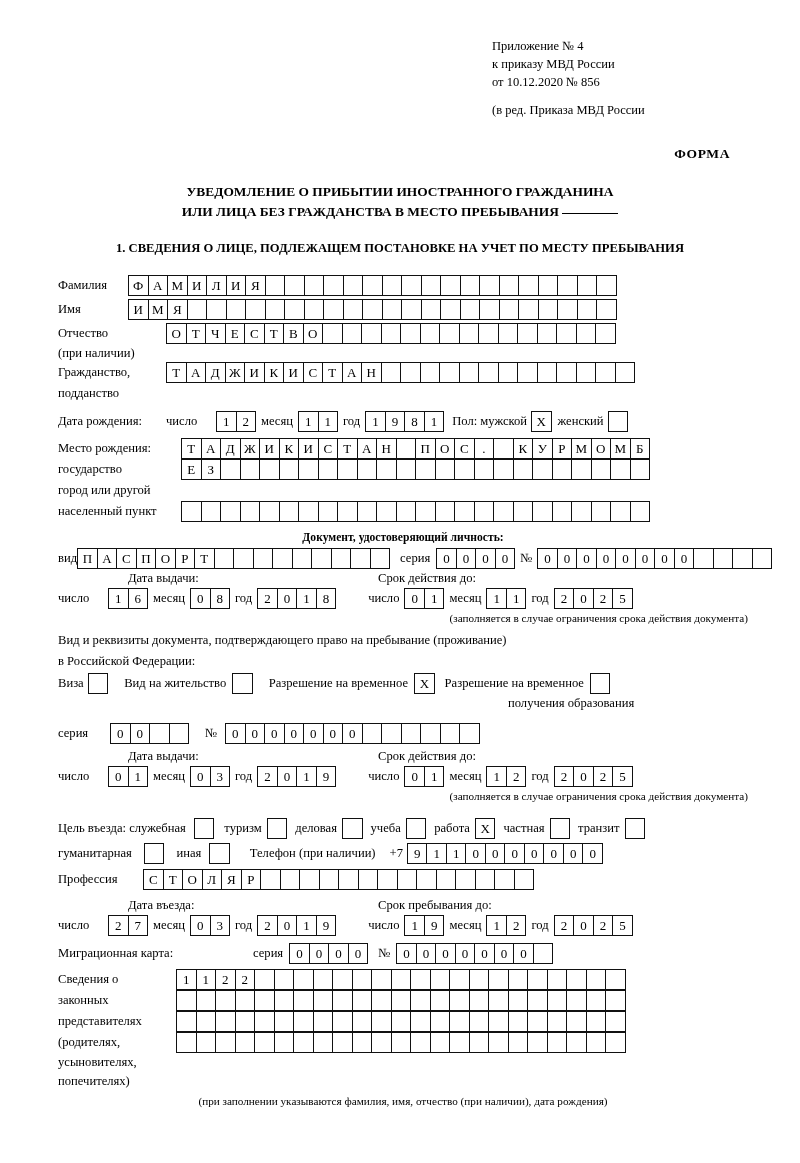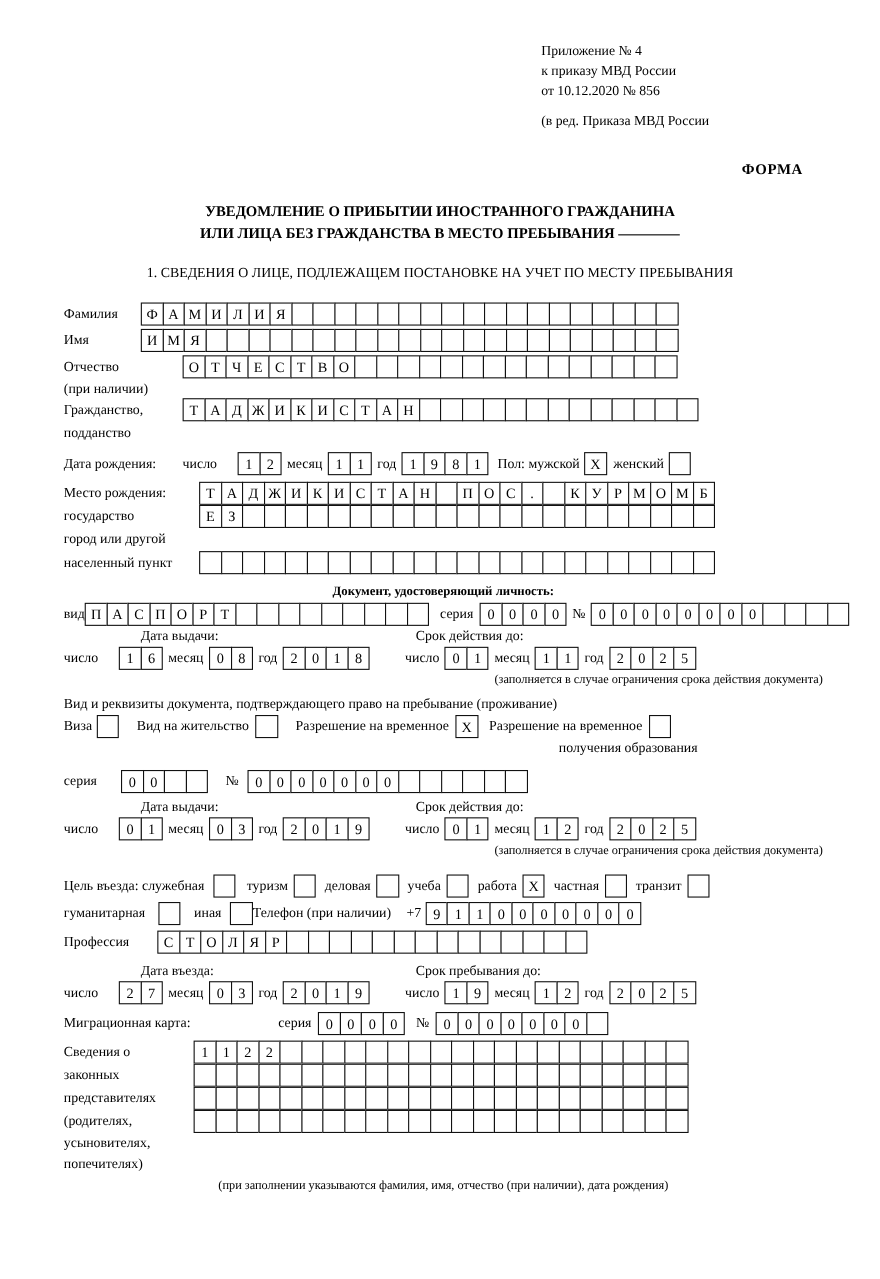--- a/index.html
+++ b/index.html
@@ -57,21 +57,21 @@
     border-bottom: 1px solid #000;
     vertical-align: 2px;
   }
   .sect1 {
     position: absolute;
     top: 241px;
     left: 0;
     width: 800px;
     text-align: center;
     font-size: 12.6px;
-    font-weight: normal;
+    font-weight: bold;
   }
 
   
   .body {
     position: absolute;
     top: 275px;
     left: 58px;
     width: 690px;
     font-size: 12.6px;
   }
@@ -469,20 +469,23 @@
           <div class="bx">2</div>
           <div class="bx">5</div>
         </div>
     </div>
     <div class="row" style="min-height:18px;justify-content:flex-end">
       <div class="note">(заполняется в случае ограничения срока действия документа)</div>
     </div>
 
     <div class="row" style="min-height:20px;margin-top:3px">
       <div class="lbl">Вид и реквизиты документа, подтверждающего право на пребывание (проживание)</div>
+    </div>
+    <div class="row" style="min-height:23px">
+      <div class="lbl">в Российской Федерации:</div>
     </div>
 
     <div class="row">
       <div class="lbl">Виза</div>
       <span class="chk" style="margin-left:4px"></span>
       <div class="lbl" style="margin-left:16px">Вид на жительство</div>
       <span class="chk" style="margin-left:6px"></span>
       <div class="lbl" style="margin-left:16px">Разрешение на временное</div>
       <span class="chk" style="margin-left:6px">Х</span>
       <div class="lbl" style="margin-left:10px">Разрешение на временное</div>
@@ -578,21 +581,21 @@
       <span class="chk" style="margin-left:5px"></span>
       <div class="lbl" style="margin-left:8px">транзит</div>
       <span class="chk" style="margin-left:5px"></span>
     </div>
 
     <div class="row" style="margin-top:4px">
       <div class="lbl" style="">гуманитарная</div>
       <span class="chk" style="margin-left:12px"></span>
       <div class="lbl" style="margin-left:12px">иная</div>
       <span class="chk" style="margin-left:8px"></span>
-      <div class="lbl" style="">Телефон (при наличии)</div>
+      <div class="lbl" style="margin-left:20px">Телефон (при наличии)</div>
       <div class="lbl" style="margin-left:14px;margin-right:4px">+7</div>
       <div class="boxes" id="phone">
           <div class="bx">9</div>
           <div class="bx">1</div>
           <div class="bx">1</div>
           <div class="bx">0</div>
           <div class="bx">0</div>
           <div class="bx">0</div>
           <div class="bx">0</div>
           <div class="bx">0</div>

